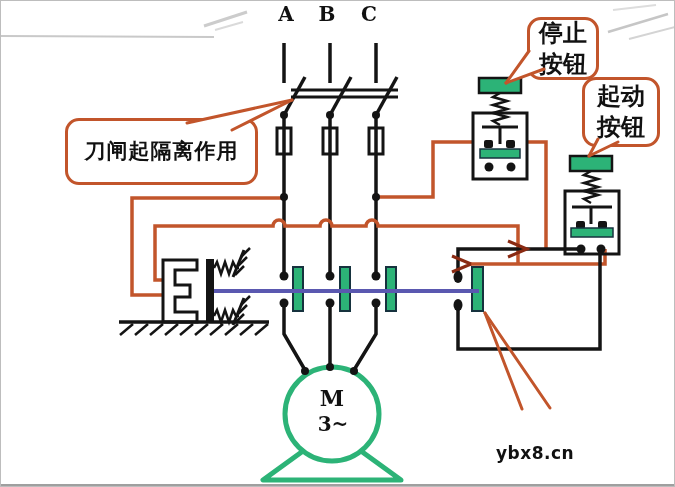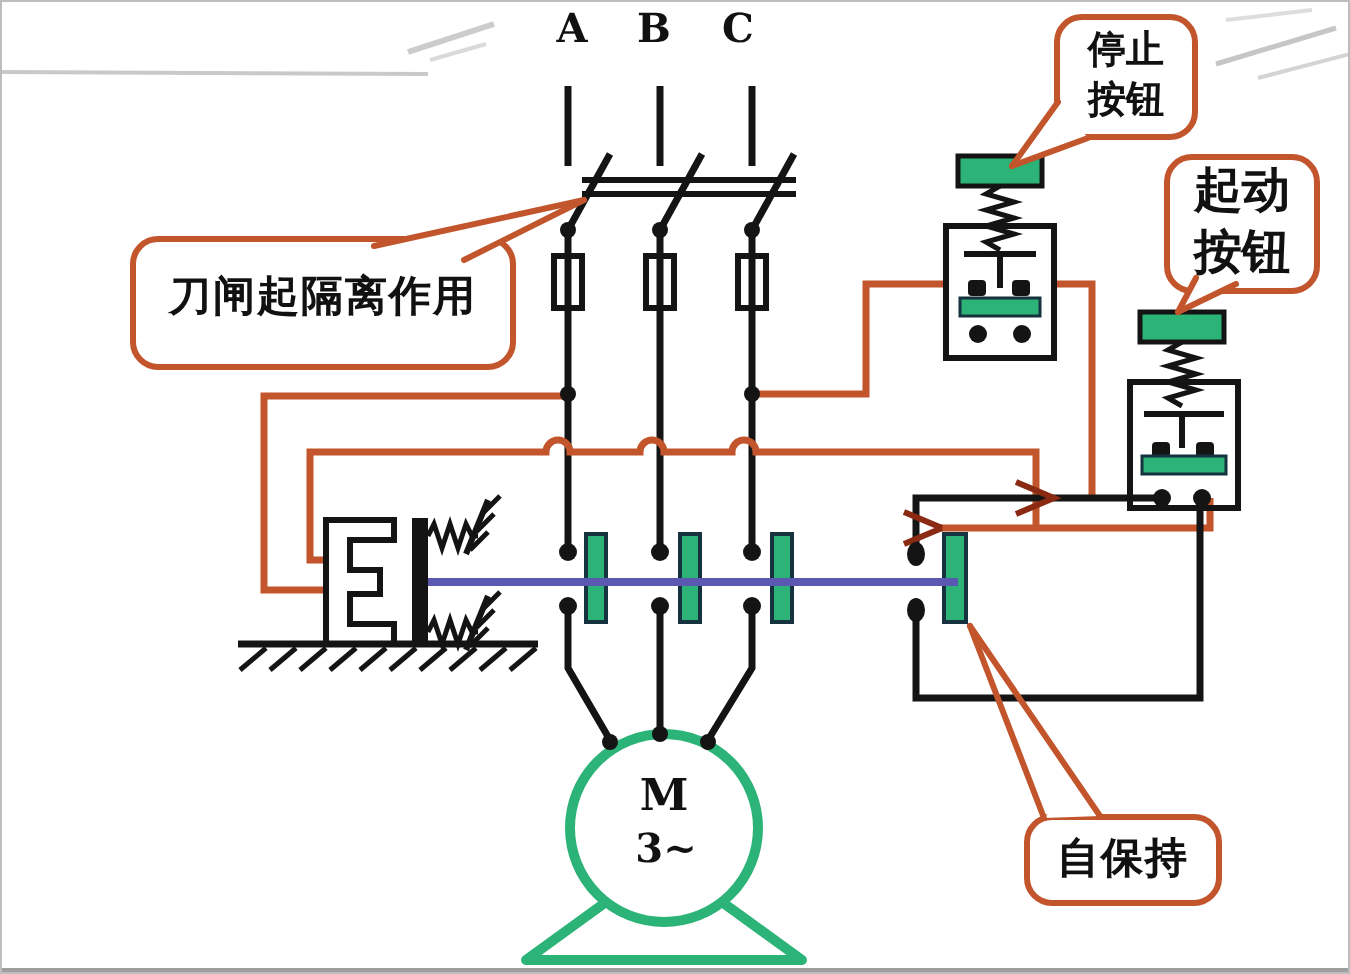--- a/index.html
+++ b/index.html
@@ -14,22 +14,22 @@
   .bubble{
     position:absolute;z-index:5;background:#fff;
     border:3px solid #c2552b;border-radius:14px;
     display:flex;flex-direction:column;align-items:center;justify-content:center;
     font-weight:bold;color:#111;text-align:center;
     font-family:"Liberation Sans", sans-serif;
   }
   .bubble span{display:block;line-height:1.28;}
   .txt{position:absolute;z-index:7;color:#111;font-weight:bold;text-align:center;}
   .serif{font-family:"DejaVu Serif","Liberation Serif",serif;}
-  #b-knife{left:64px;top:117px;width:187px;height:61px;font-size:21px;letter-spacing:1px;font-family:Liberation Mono, monospace;}
-  #b-stop{left:526px;top:6px;width:66px;height:57px;font-size:19px;}
+  #b-knife{left:64px;top:117px;width:187px;height:61px;font-size:21px;letter-spacing:1px;}
+  #b-stop{left:526px;top:16px;width:66px;height:57px;font-size:24px;}
   #b-start{left:581px;top:76px;width:72px;height:64px;font-size:24px;}
   #b-self{left:511px;top:406px;width:93px;height:40px;font-size:21px;letter-spacing:1px;}
   #lbl-a{left:272px;top:1px;width:26px;font-size:20px;}
   #lbl-b{left:313px;top:1px;width:26px;font-size:20px;}
   #lbl-c{left:355px;top:1px;width:26px;font-size:20px;}
   #motor-m{left:314px;top:384px;width:34px;font-size:22px;}
   #motor-ph{left:312px;top:411px;width:40px;font-size:20px;}
   #watermark{left:495px;top:442px;width:80px;font-size:17px;text-align:left;letter-spacing:0.5px;font-family:"DejaVu Sans",sans-serif;}
 </style>
 </head>
@@ -184,23 +184,20 @@
     <span>刀闸起隔离作用</span>
   </div>
   <div class="bubble" id="b-stop">
     <span>停止</span>
     <span>按钮</span>
   </div>
   <div class="bubble" id="b-start">
     <span>起动</span>
     <span>按钮</span>
   </div>
-  <div class="bubble" id="b-self">
-    <span>自保持</span>
-  </div>
 
   <svg id="pointer-svg" width="675" height="487" viewBox="0 0 675 487">
     <g>
       <polygon points="186,122 291,99 231,129" fill="#ffffff"></polygon>
       <line x1="186" y1="122" x2="291" y2="99" stroke="#c2552b" stroke-width="3" stroke-linecap="round"></line>
       <line x1="231" y1="129" x2="291" y2="99" stroke="#c2552b" stroke-width="3" stroke-linecap="round"></line>
     </g>
     <g>
       <polygon points="528,50 505,82 543,68" fill="#ffffff"></polygon>
       <line x1="528" y1="50" x2="505" y2="82" stroke="#c2552b" stroke-width="3" stroke-linecap="round"></line>
@@ -216,14 +213,15 @@
       <line x1="521" y1="408" x2="484" y2="312" stroke="#c2552b" stroke-width="3" stroke-linecap="round"></line>
       <line x1="549" y1="407" x2="484" y2="312" stroke="#c2552b" stroke-width="3" stroke-linecap="round"></line>
     </g>
   </svg>
 
   <div class="txt serif" id="lbl-a">A</div>
   <div class="txt serif" id="lbl-b">B</div>
   <div class="txt serif" id="lbl-c">C</div>
   <div class="txt serif" id="motor-m">M</div>
   <div class="txt serif" id="motor-ph">3~</div>
+  <div class="txt" id="watermark">ybx8.cn</div>
 
 </div>
 
 </body></html>

